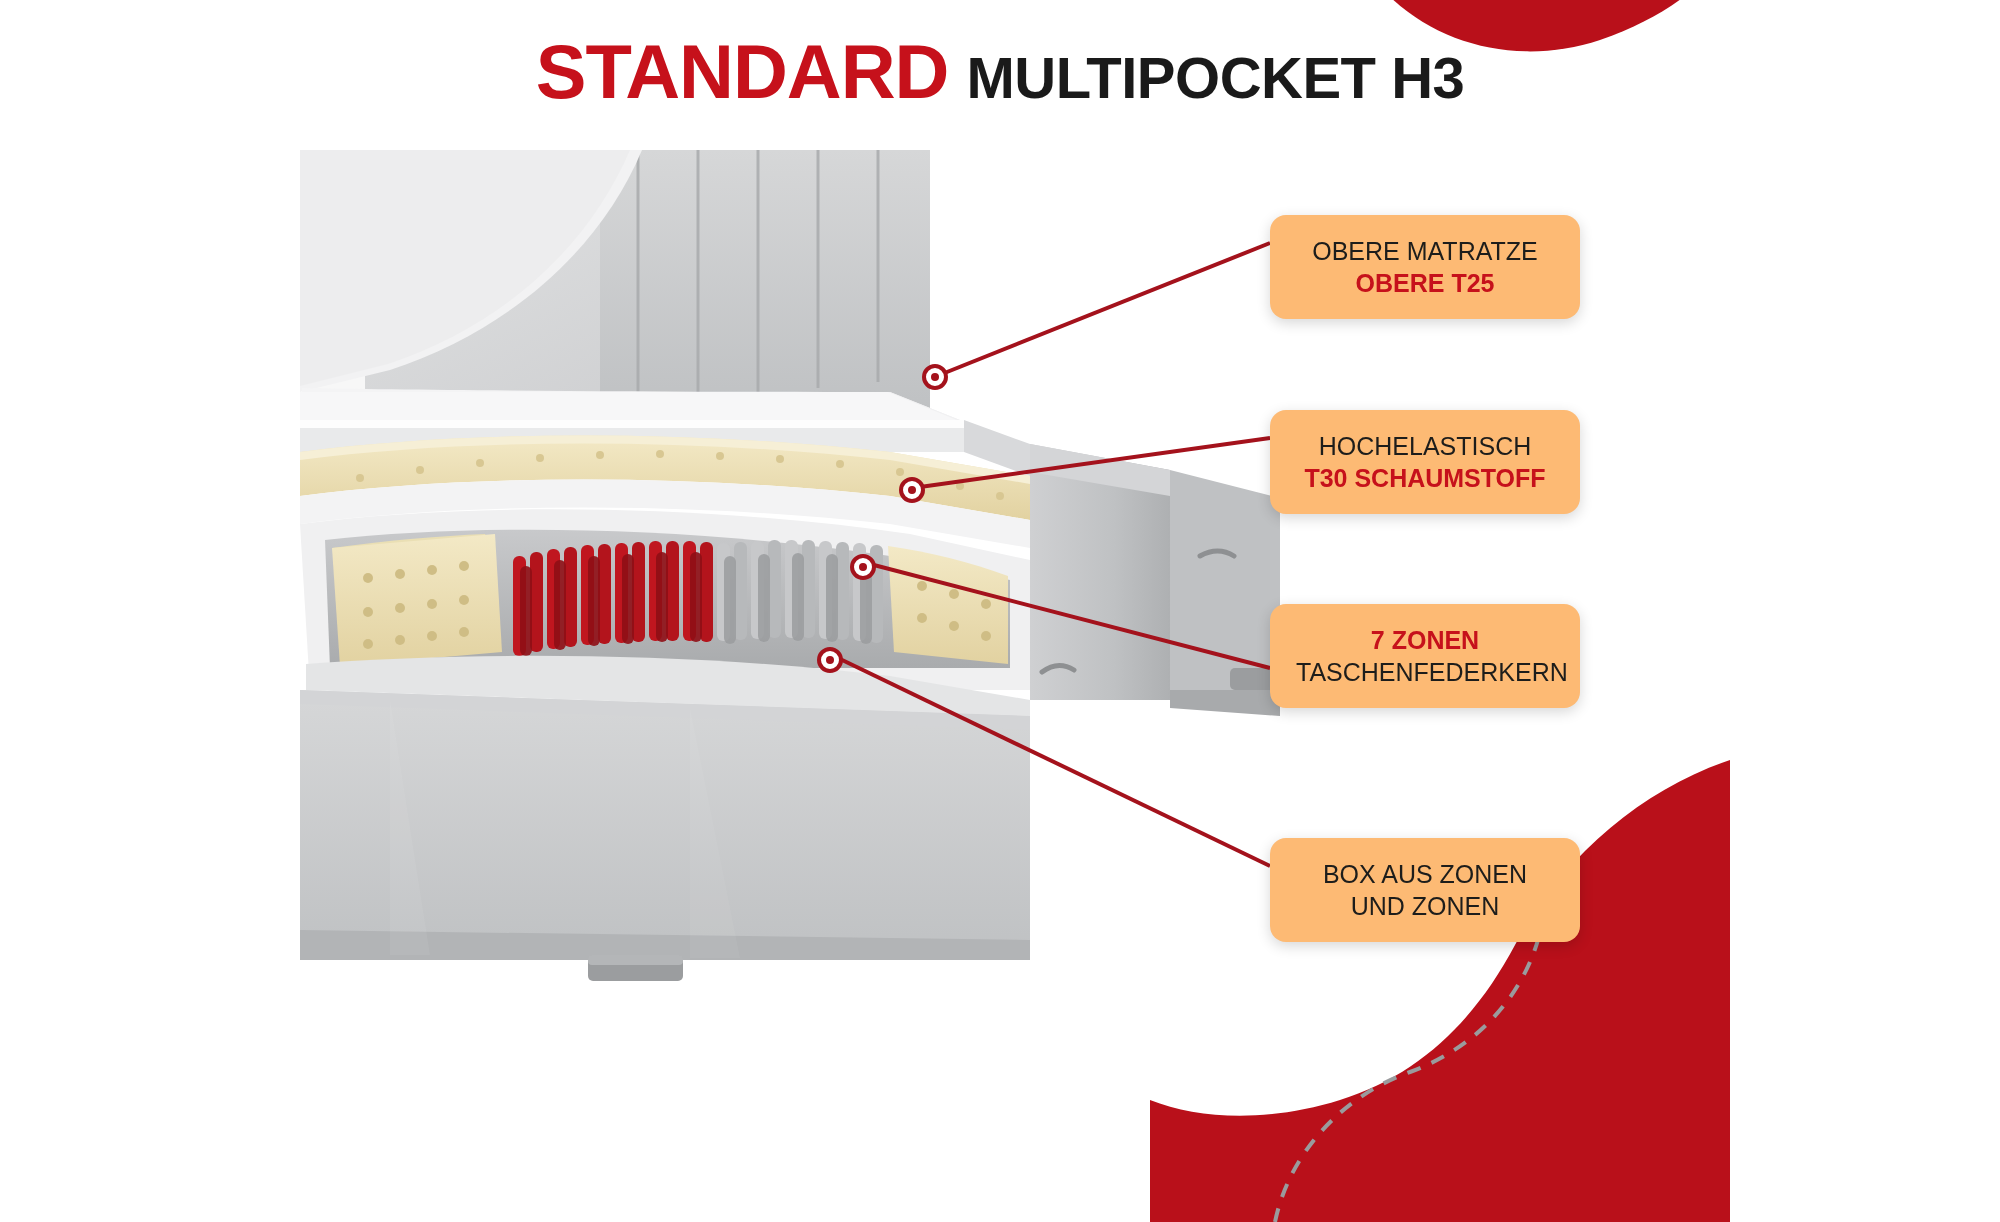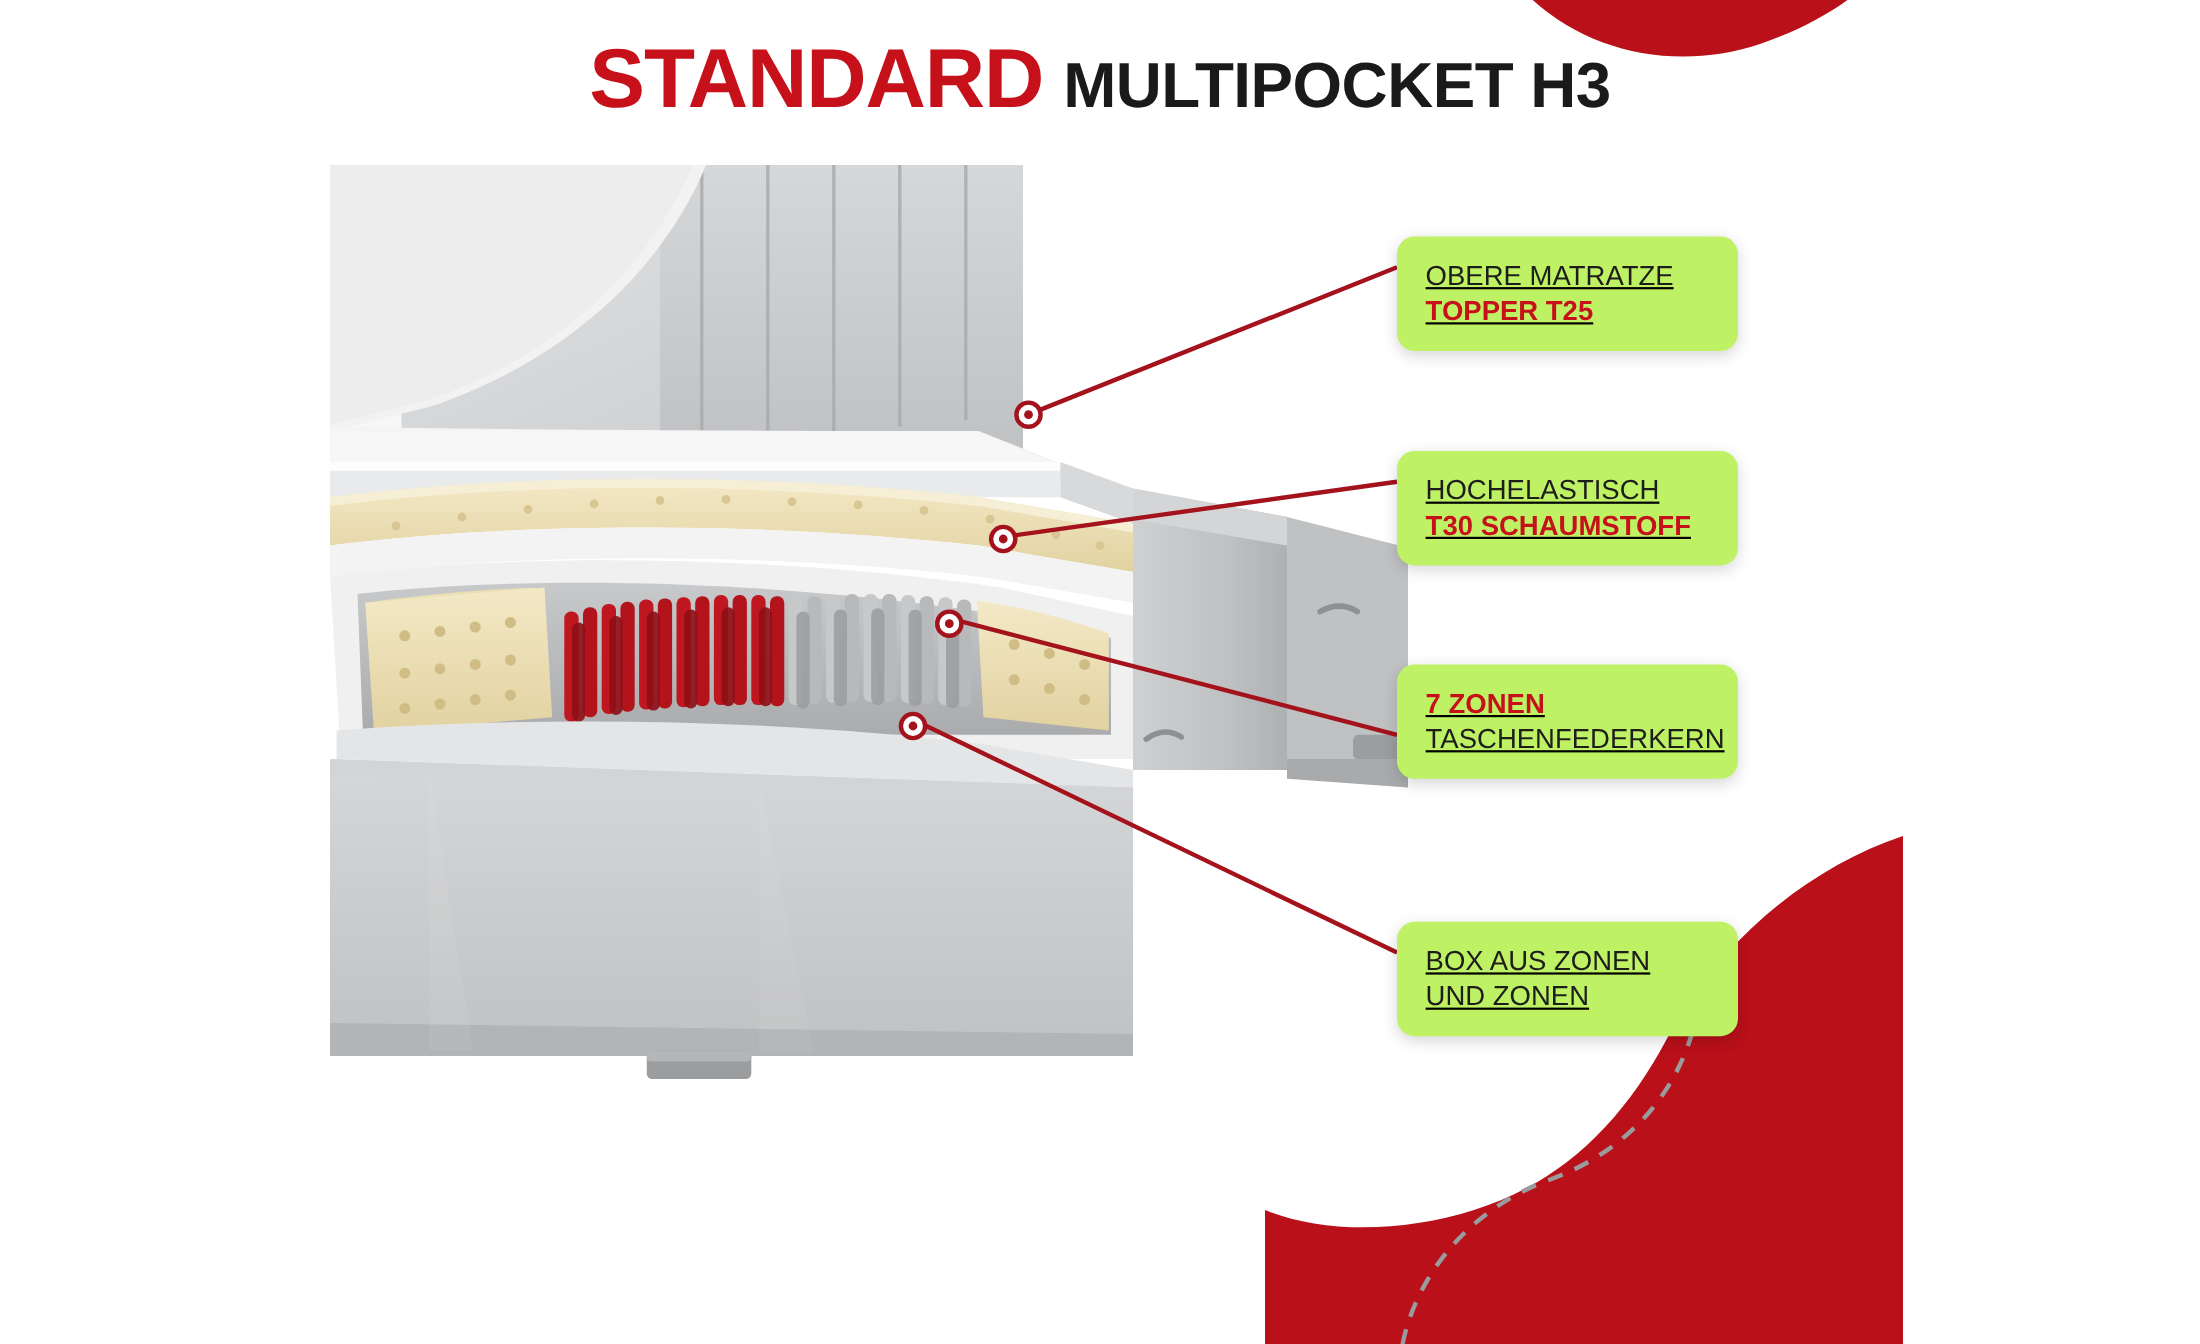--- a/index.html
+++ b/index.html
@@ -60,28 +60,27 @@
     font-size: 58px;
     font-weight: bold;
     color: #1a1a1a;
     letter-spacing: -0.5px;
     margin-left: 18px;
   }
 
   
   .callout {
     position: absolute;
-    background: #bef264;
+    background: #fdba74;
     border-radius: 16px;
     box-shadow: 0 4px 14px rgba(0,0,0,0.16);
     padding: 20px 26px;
-    text-align: left;
+    text-align: center;
     z-index: 30;
     box-sizing: border-box;
-    text-decoration: underline;
   }
   .callout .line {
     font-size: 25px;
     color: #1d1d1b;
     line-height: 1.28;
     white-space: nowrap;
   }
   .callout .line.accent {
     color: #c6111b;
     font-weight: bold;
@@ -349,21 +348,21 @@
         <circle cx="560" cy="660" r="4" fill="#a4121c"></circle>
       </g>
     </svg>
 
     <div class="title">
       <span class="t1">STANDARD</span><span class="t2">MULTIPOCKET H3</span>
     </div>
 
     <div class="callout" id="callout-0">
       <div class="line">OBERE MATRATZE</div>
-      <div class="line accent">TOPPER T25</div>
+      <div class="line accent">OBERE T25</div>
     </div>
 
     <div class="callout" id="callout-1">
       <div class="line">HOCHELASTISCH</div>
       <div class="line accent">T30 SCHAUMSTOFF</div>
     </div>
 
     <div class="callout" id="callout-2">
       <div class="line accent">7 ZONEN</div>
       <div class="line">TASCHENFEDERKERN</div>

